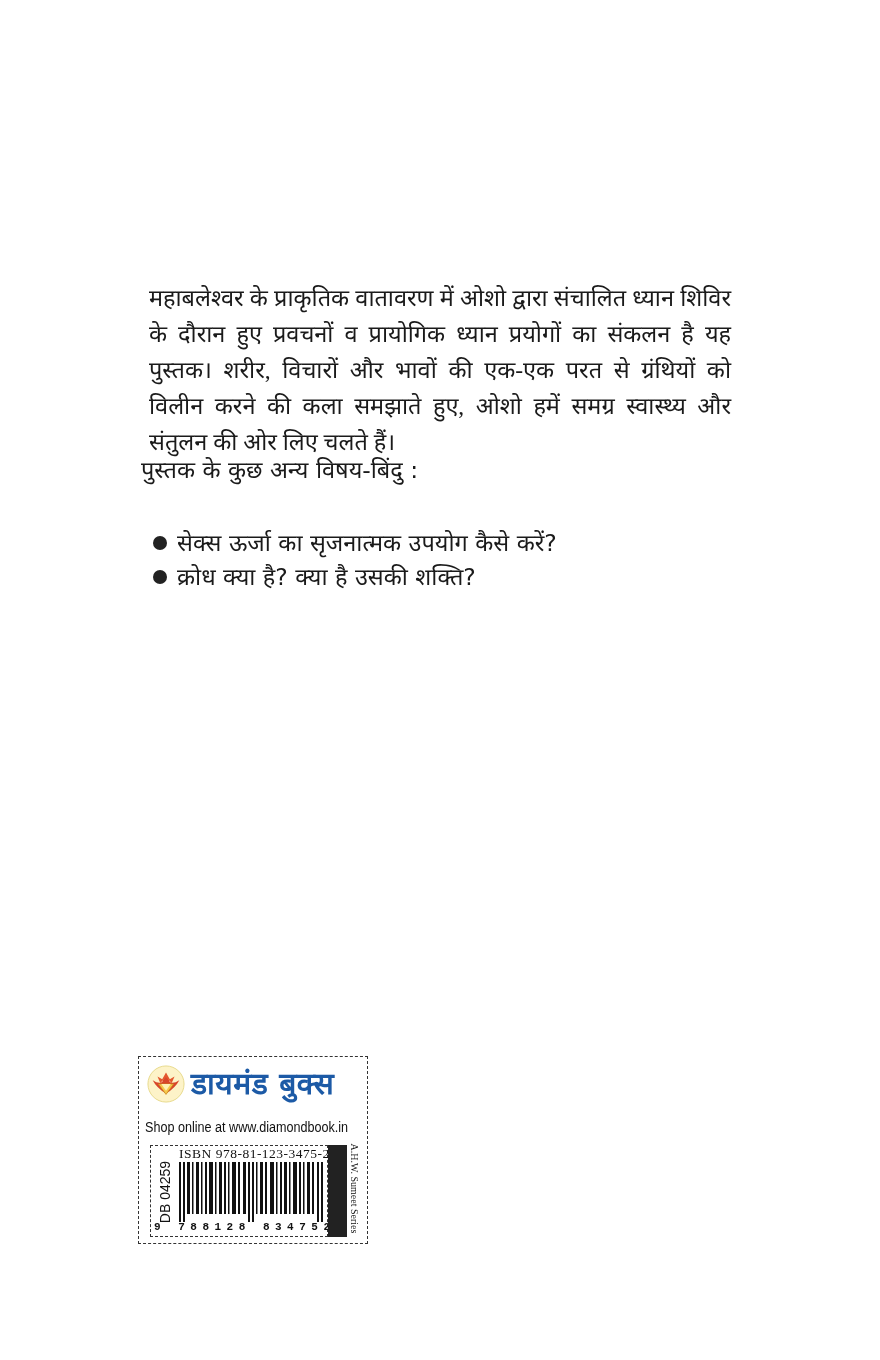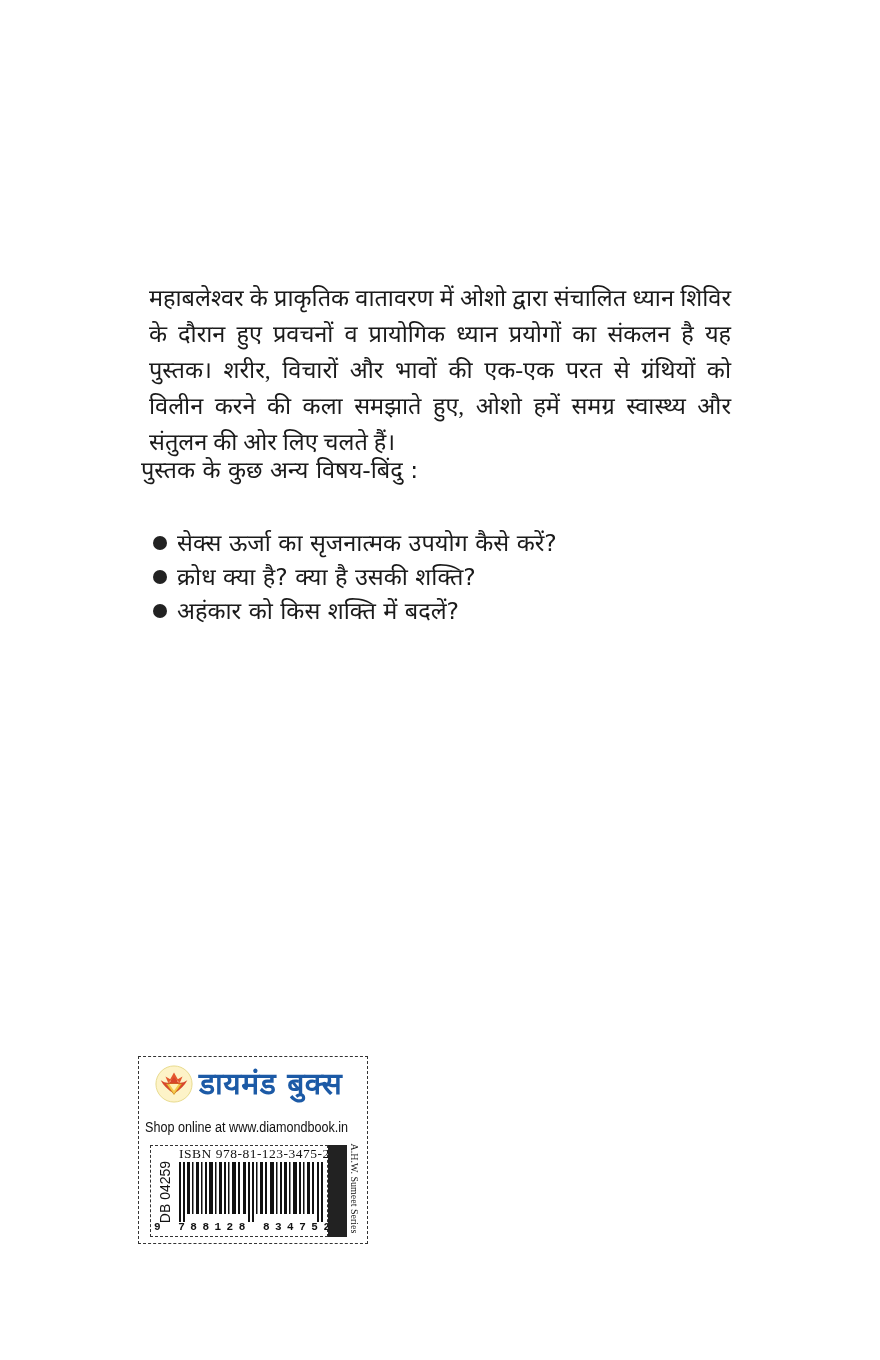--- a/index.html
+++ b/index.html
@@ -8,21 +8,21 @@
   .blurb { position:absolute; left:141px; top:272px; width:598px;
            font-size:23.5px; line-height:36px; text-align:justify; text-align-last:left; }
   .blurb p { margin:8px;font-family:Liberation Serif, serif; }
   .subhead { position:absolute; left:141px; top:452px; font-size:23.5px; line-height:36px; }
   .bullets { position:absolute; left:141px; top:514px; margin:12px; padding:0; list-style:none; }
   .bullets li { display:flex; align-items:center; font-size:23.5px; line-height:34px; height:34px; }
   .dot { width:14px; height:14px; border-radius:50%; background:#222; margin-right:10px; flex:none; }
 
   .publisher { position:absolute; left:138px; top:1056px; width:230px; height:188px;
                border:1px dashed #333; box-sizing:border-box; }
-  .logo-row { position:absolute; left:16px; top:8px; display:flex; align-items:center;text-align:center; }
+  .logo-row { position:absolute; left:8px; top:8px; display:flex; align-items:center;text-align:center; }
   .logo-emblem { width:38px; height:38px; }
   .brand { font-family:"DejaVu Sans", sans-serif; font-weight:bold; color:#1c5aa6;
            font-size:30px; margin-left:6px; letter-spacing:0.5px; line-height:38px; }
   .shop { position:absolute; left:6px; top:62px; font-family:"Liberation Sans", sans-serif;
           font-size:14px; color:#111; white-space:nowrap; transform:scaleX(0.9); transform-origin:left; }
   .barbox { position:absolute; left:11px; top:88px; width:178px; height:92px;
             border:1px dashed #333; box-sizing:border-box; }
   .isbn { position:absolute; left:28px; top:0px; font-family:"Liberation Serif", serif;
           font-size:13.5px; color:#111; white-space:nowrap; letter-spacing:0.5px; }
   .dbcode { position:absolute; left:-26px; top:38px; width:80px; transform:rotate(-90deg);
@@ -44,24 +44,20 @@
 <div class="subhead">पुस्तक के कुछ अन्य विषय-बिंदु :</div>
 
 <ul class="bullets">
   <li>
       <span class="dot"></span>
       <span>सेक्स ऊर्जा का सृजनात्मक उपयोग कैसे करें?</span>
     </li>
   <li>
       <span class="dot"></span>
       <span>क्रोध क्या है? क्या है उसकी शक्ति?</span>
-    </li>
-  <li>
-      <span class="dot"></span>
-      <span>अहंकार को किस शक्ति में बदलें?</span>
     </li>
 </ul>
 
 <div class="publisher">
   <div class="logo-row">
     <svg class="logo-emblem" viewBox="0 0 40 40">
       <circle cx="20" cy="20" r="19" fill="#fdf3c8" stroke="#e7d98a" stroke-width="1"></circle>
       <path d="M6 16 Q10 24 20 30 Q30 24 34 16 Q28 20 24 18 L20 9 L16 18 Q12 20 6 16 Z" fill="#d8462a"></path>
       <path d="M11 12 L14 19 L20 13 L26 19 L29 12 L24 15 L20 8 L16 15 Z" fill="#e4572e"></path>
       <path d="M12 20 L28 20 L20 31 Z" fill="#f6c84a" stroke="#c9881c" stroke-width="0.8"></path>

